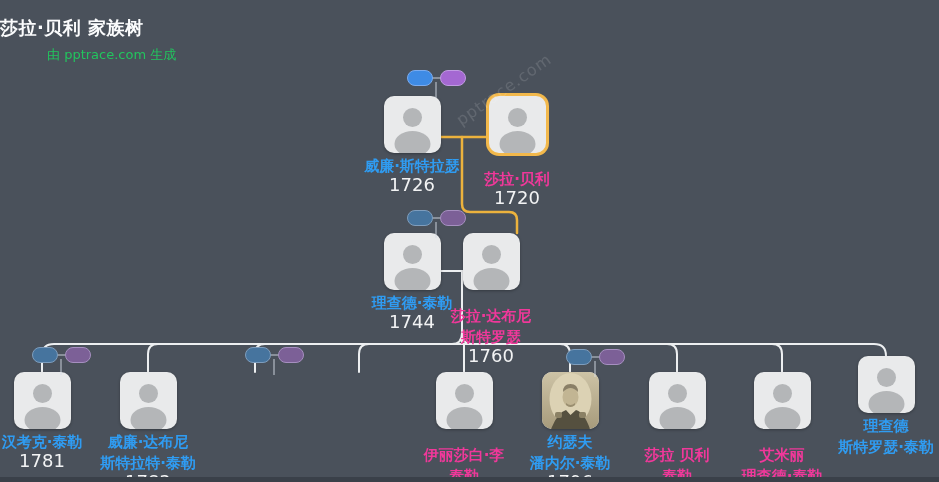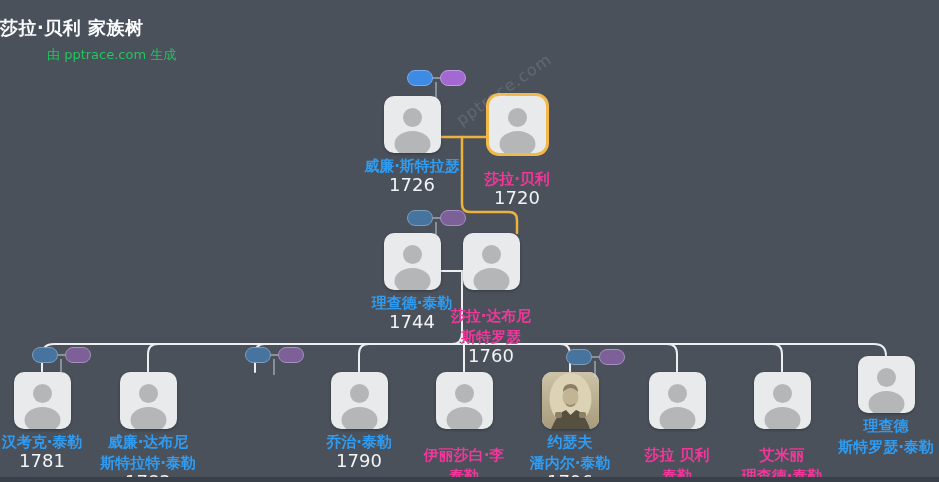--- a/index.html
+++ b/index.html
@@ -169,30 +169,20 @@
           <circle cx="28.5" cy="21.5" r="9.5" fill="#b4b6b8"></circle>
           <ellipse cx="28.5" cy="48" rx="18" ry="13" fill="#b4b6b8"></ellipse>
         </svg>
     </div>
     <div class="pname blue">威廉·达布尼</div>
     <div class="pname blue">斯特拉特·泰勒</div>
     <div class="pyear">1782</div>
   </div>
 
 
-  <div class="person w106" style="left:306px;top:372px">
-    <div class="card">
-      <svg viewBox="0 0 57 57">
-          <circle cx="28.5" cy="21.5" r="9.5" fill="#b4b6b8"></circle>
-          <ellipse cx="28.5" cy="48" rx="18" ry="13" fill="#b4b6b8"></ellipse>
-        </svg>
-    </div>
-    <div class="pname blue">乔治·泰勒</div>
-    <div class="pyear">1790</div>
-  </div>
 
   <div class="person w106" style="left:411px;top:372px">
     <div class="card">
       <svg viewBox="0 0 57 57">
           <circle cx="28.5" cy="21.5" r="9.5" fill="#b4b6b8"></circle>
           <ellipse cx="28.5" cy="48" rx="18" ry="13" fill="#b4b6b8"></ellipse>
         </svg>
     </div>
     <div class="pname pink">伊丽莎白·李</div>
     <div class="pname pink">泰勒</div>

